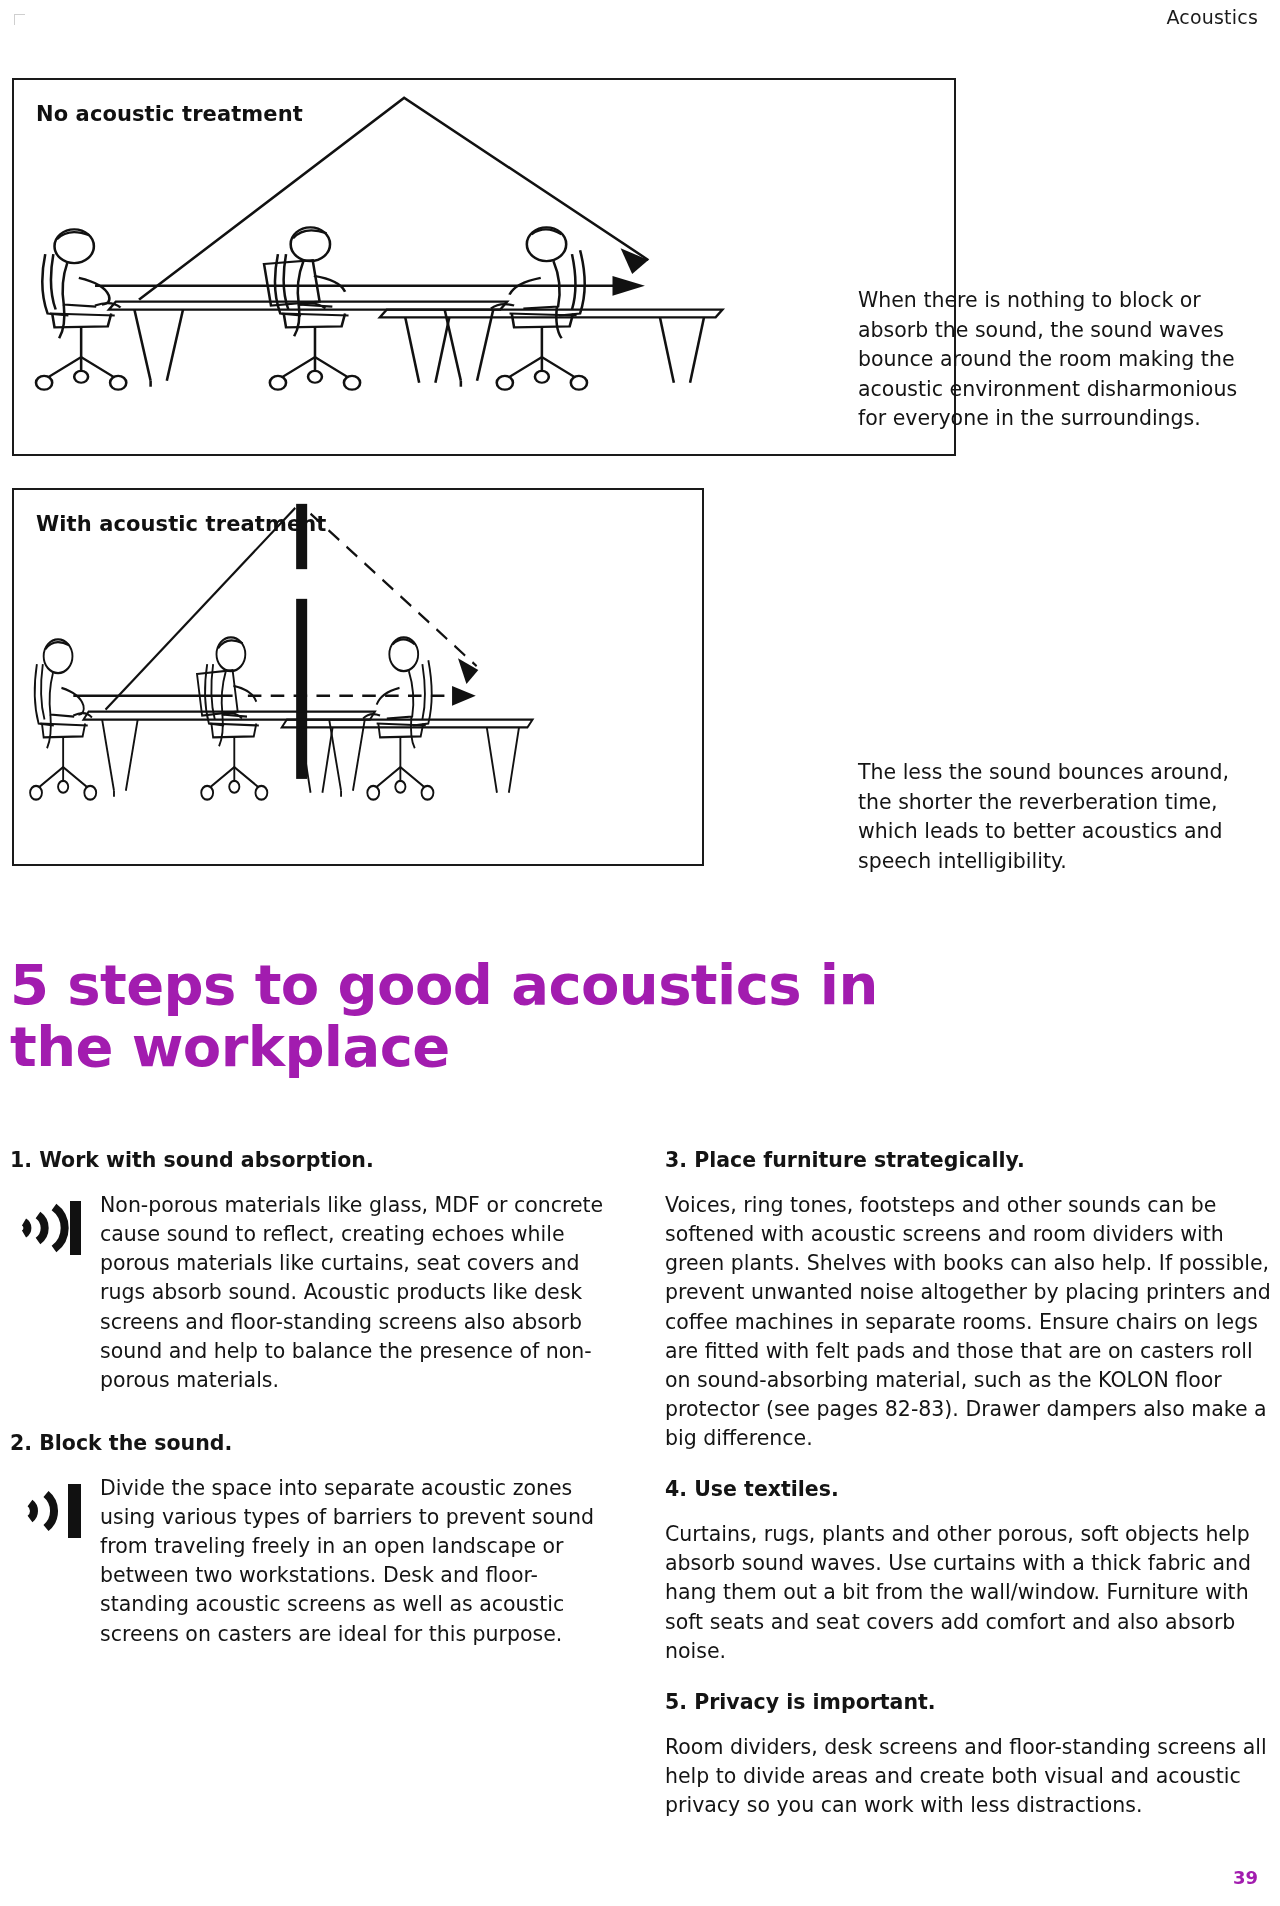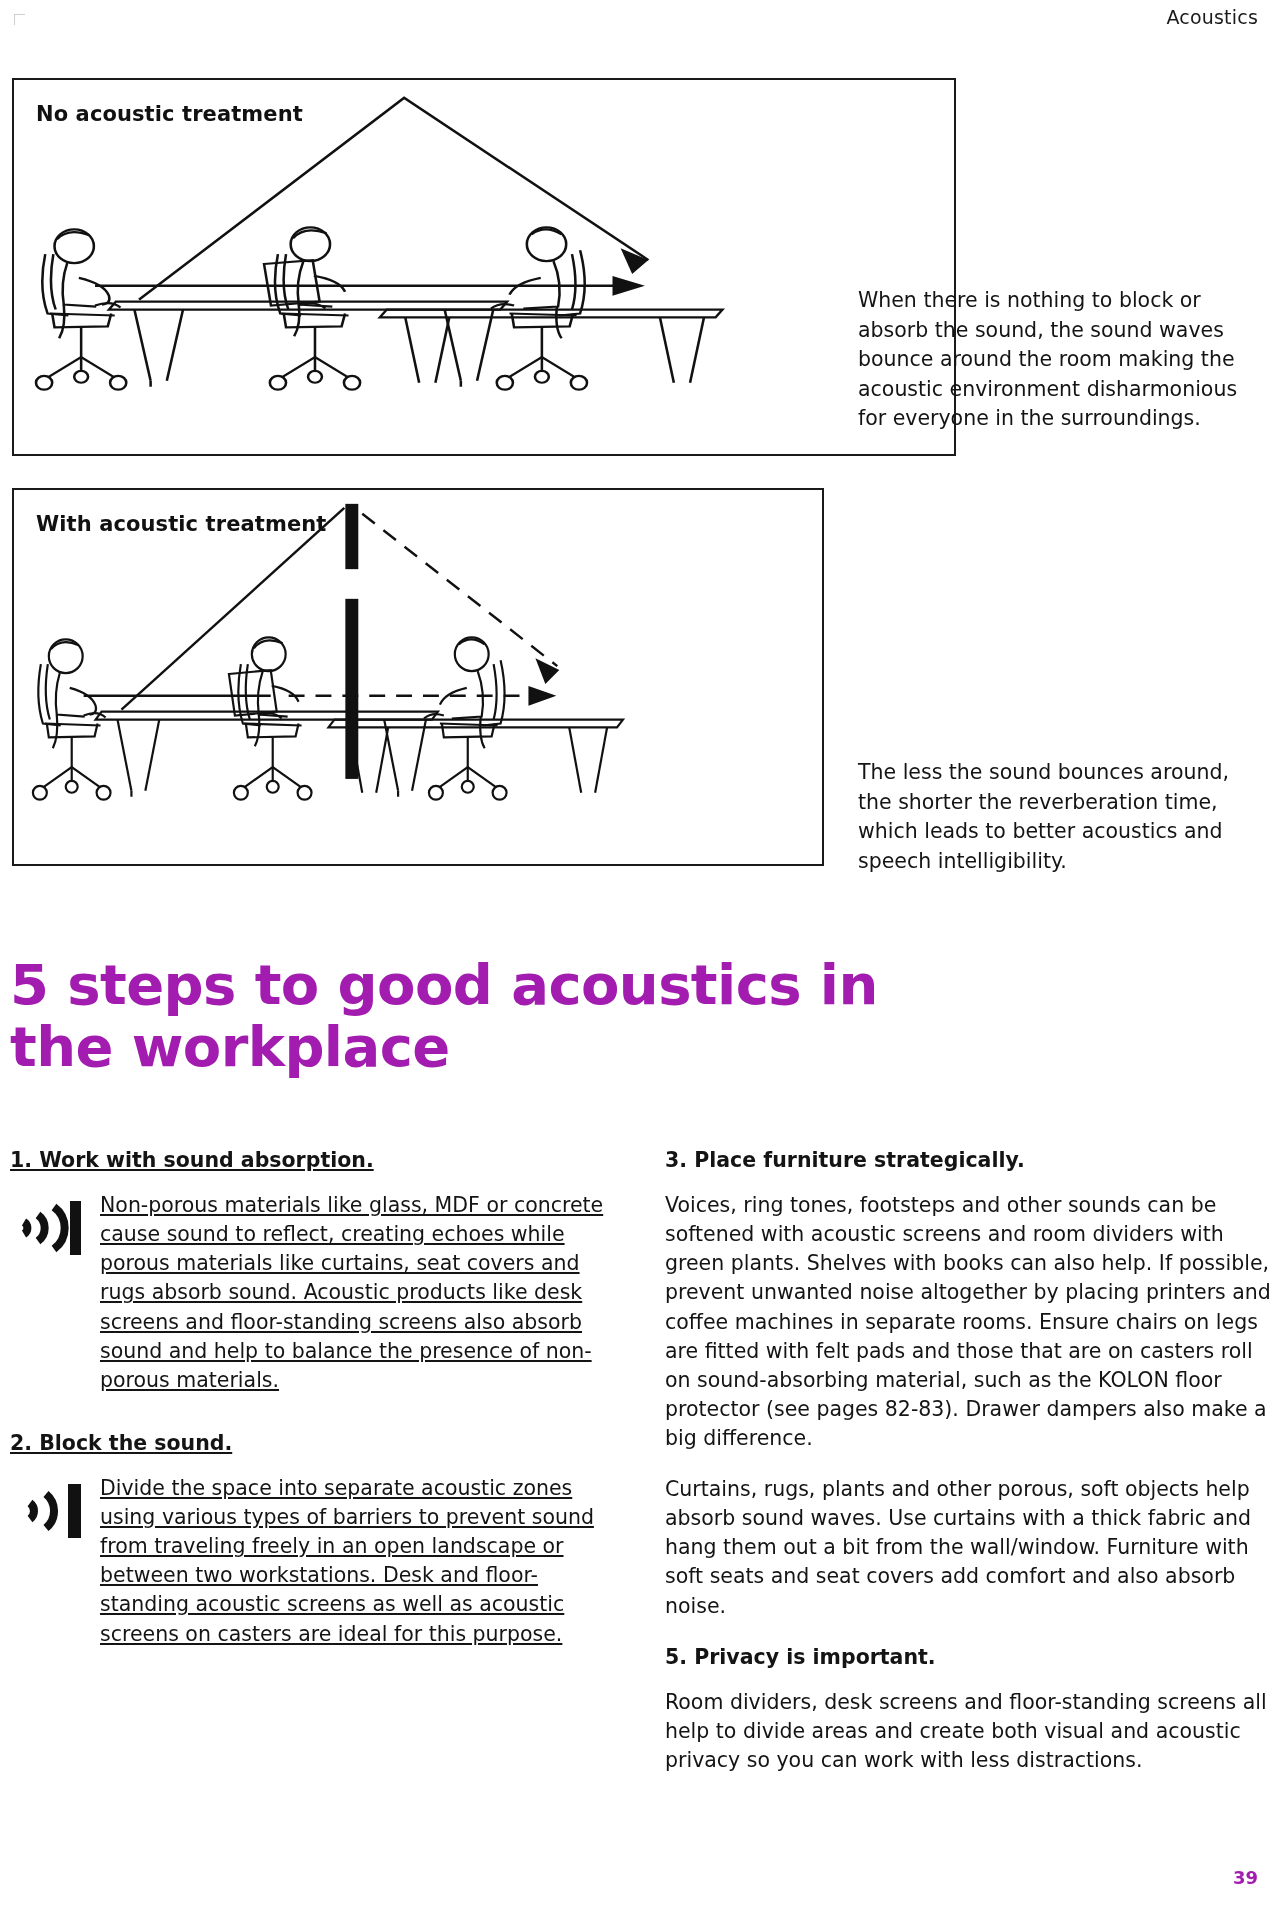--- a/index.html
+++ b/index.html
@@ -38,21 +38,21 @@
 
   
   .panel {
     position: absolute;
     left: 12px;
     border: 2px solid #1a1a1a;
     background: #fff;
     box-sizing: border-box;
   }
   #panel-no  { top: 78px;  width: 944px; height: 378px; }
-  #panel-with{ top: 488px; width: 812px; height: 378px; }
+  #panel-with{ top: 488px; width: 692px; height: 378px; }
 
   .panel-title {
     position: absolute;
     top: 22px;
     left: 22px;
     font-size: 21px;
     font-weight: bold;
     letter-spacing: .1px;
   }
 
@@ -84,21 +84,21 @@
   }
 
   
   .col {
     position: absolute;
     top: 1146px;
     font-size: 20.5px;
     line-height: 1.42;
     color: #141414;
   }
-  #col-left  { left: 10px;  width: 612px; text-decoration: underline; }
+  #col-left  { left: 10px;  width: 612px; }
   #col-right { left: 665px; width: 610px; }
 
   .step-head {
     font-weight: bold;
     font-size: 20.5px;
     margin: 0 0 16px 0;
   }
   .step-head.spaced { margin-top: 34px; }
 
   .step-body { margin: 0; }
@@ -371,20 +371,21 @@
 </div>
 
 <div class="col" id="col-right">
 
   <div class="right-block">
     <div class="step-head">3. Place furniture strategically.</div>
     <p class="step-body">Voices, ring tones, footsteps and other sounds can be softened with acoustic screens and room dividers with green plants. Shelves with books can also help. If possible, prevent unwanted noise altogether by placing printers and coffee machines in separate rooms. Ensure chairs on legs are fitted with felt pads and those that are on casters roll on sound-absorbing material, such as the KOLON floor protector (see pages 82-83). Drawer dampers also make a big difference.</p>
   </div>
 
   <div class="right-block">
+    <div class="step-head">4. Use textiles.</div>
     <p class="step-body">Curtains, rugs, plants and other porous, soft objects help absorb sound waves. Use curtains with a thick fabric and hang them out a bit from the wall/window. Furniture with soft seats and seat covers add comfort and also absorb noise.</p>
   </div>
 
   <div class="right-block">
     <div class="step-head">5. Privacy is important.</div>
     <p class="step-body">Room dividers, desk screens and floor-standing screens all help to divide areas and create both visual and acoustic privacy so you can work with less distractions.</p>
   </div>
 
 </div>
 

